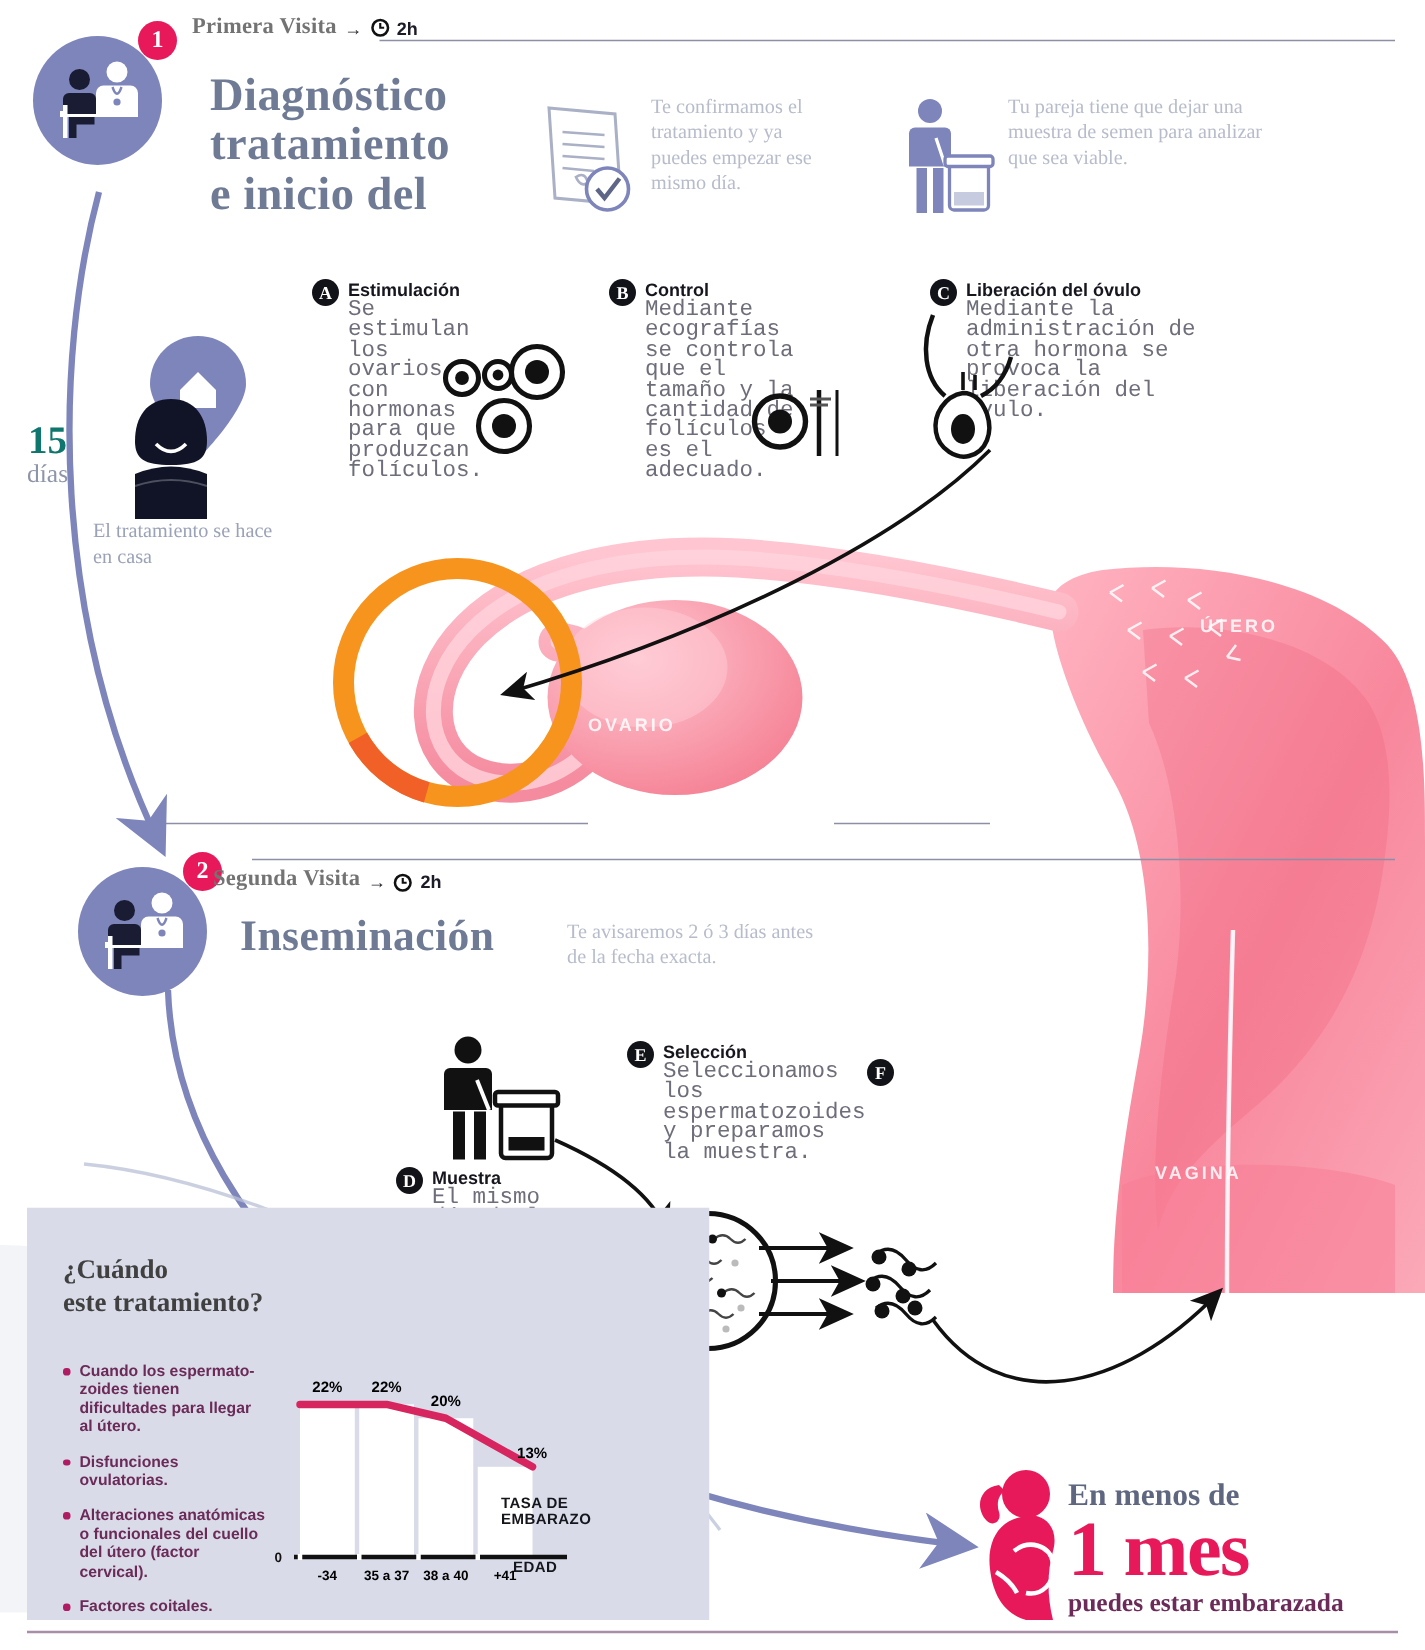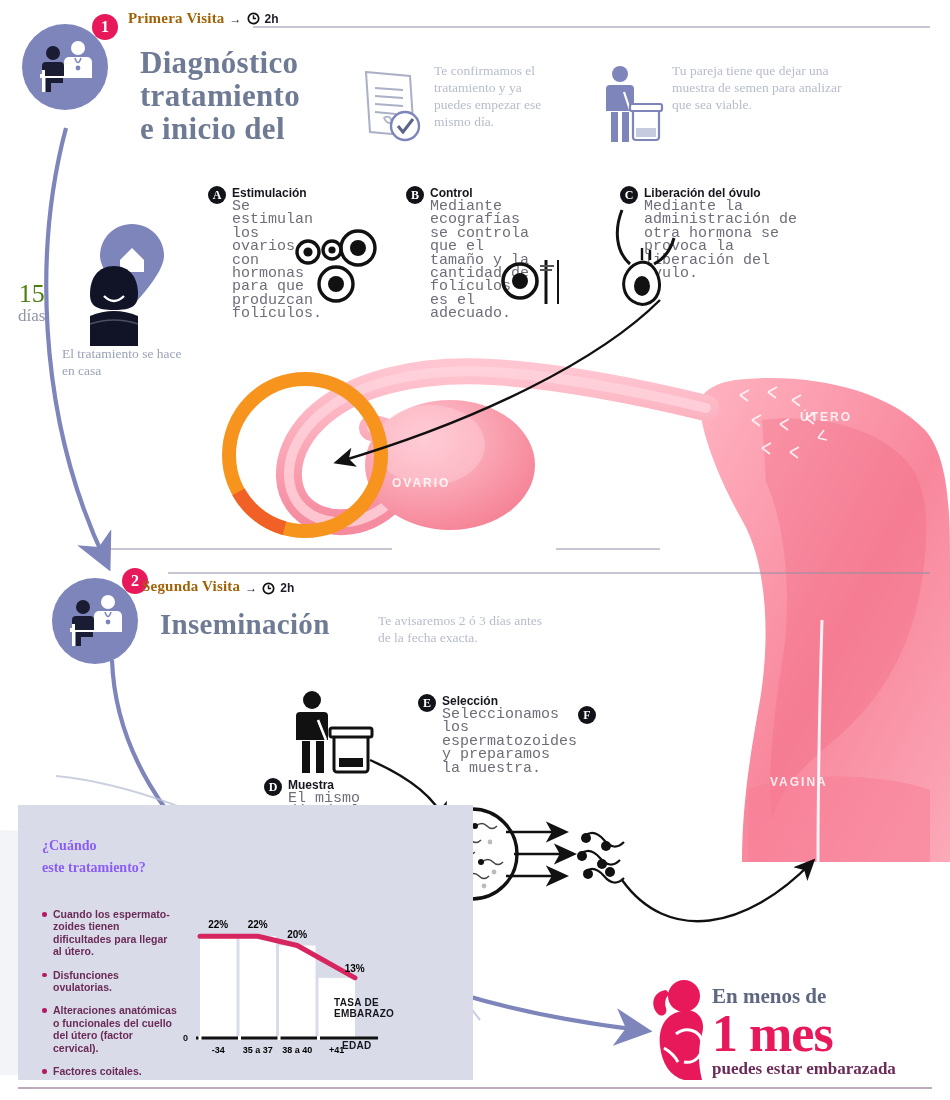--- a/index.html
+++ b/index.html
@@ -7,21 +7,21 @@
   body{
     font-family:"Liberation Sans", sans-serif;
     width:950px;height:1100px;position:relative;overflow:hidden;
     color:#2b2b38;
   }
   #stage{position:absolute;inset:0;width:950px;height:1100px;}
   .abs{position:absolute;}
   svg.layer{position:absolute;left:0;top:0;width:950px;height:1100px;overflow:visible;pointer-events:none;}
   .visit-label{
     font-family:"Liberation Serif", serif;
-    font-weight:bold;font-size:15px;color:#a16207;letter-spacing:.2px;
+    font-weight:bold;font-size:15px;color:#737373;letter-spacing:.2px;
   }
   .clock-2h{font-family:"Liberation Sans",sans-serif;font-weight:bold;font-size:12px;color:#1c1c28;}
   .bigtitle{
     font-family:"Liberation Serif", serif;font-weight:bold;
     font-size:31px;line-height:33px;color:#6f7a95;letter-spacing:.3px;
   }
   .bigtitle2{
     font-family:"Liberation Serif", serif;font-weight:bold;
     font-size:29px;color:#6f7a95;letter-spacing:.3px;
   }
@@ -31,41 +31,41 @@
   .softtext2{
     font-family:"Liberation Serif", serif;font-size:13.5px;line-height:17px;color:#9aa2b8;
   }
   .step-head{font-size:12px;font-weight:bold;color:#16161e;line-height:14px;}
   .step-body{font-size:15px;line-height:13.4px;color:#6e6e7a;font-family:Liberation Mono, monospace;}
   .badge{
     width:18px;height:18px;border-radius:50%;background:#121219;color:#fff;
     font-size:12px;font-weight:bold;display:flex;align-items:center;justify-content:center;
     font-family:"Liberation Serif",serif;flex:0 0 18px;
   }
-  .daysnum{font-family:"Liberation Serif",serif;font-weight:normal;font-size:26px;color:#4d7c0f;line-height:24px;}
+  .daysnum{font-family:"Liberation Serif",serif;font-weight:bold;font-size:26px;color:#0f766e;line-height:24px;}
   .daysword{font-family:"Liberation Serif",serif;font-size:17px;color:#8e95a8;}
 
   
   .circ{
     width:86px;height:86px;border-radius:50%;background:#7d85bb;position:relative;
   }
   .numbadge{
     position:absolute;width:26px;height:26px;border-radius:50%;
     background:#e8195a;color:#fff;display:flex;align-items:center;justify-content:center;
     font-family:"Liberation Serif",serif;font-weight:bold;font-size:16px;
   }
 
   
   #panel{
     left:18px;top:805px;width:455px;height:275px;
     background:#d9dce8;clip-path:polygon(0 0,100% 0,100% 100%,0 100%);
   }
   .panel-title{
-    font-family:"Liberation Serif",serif;font-weight:bold;font-size:14px;line-height:22px;
-    color:#8b5cf6;
+    font-family:"Liberation Serif",serif;font-weight:bold;font-size:18px;line-height:22px;
+    color:#404040;
   }
   .bullets{margin:0;padding:0;list-style:none;}
   .bullets li{
     position:relative;padding-left:11px;margin-bottom:11px;
     font-size:10.5px;line-height:12.4px;color:#6b2a58;font-weight:bold;
   }
   .bullets li:before{
     content:"";position:absolute;left:0;top:4px;width:4.5px;height:4.5px;border-radius:50%;
     background:#b01c64;
   }

